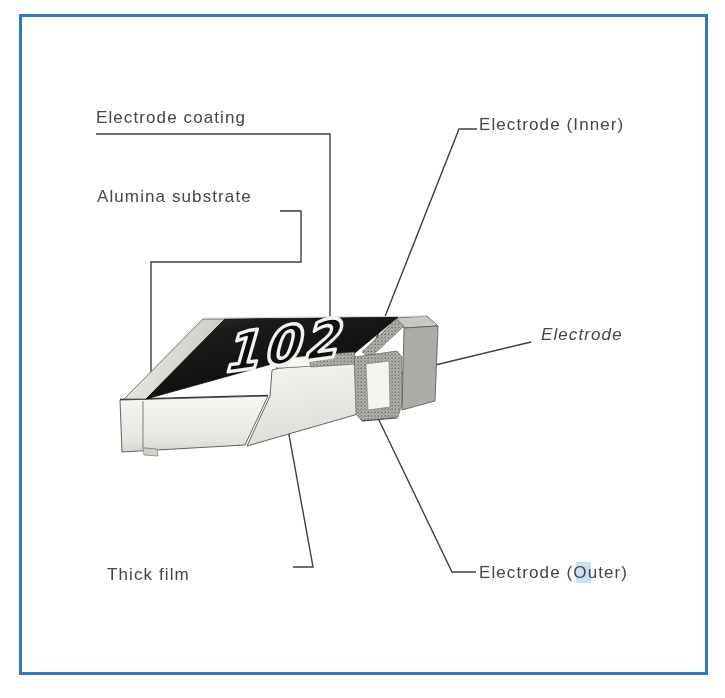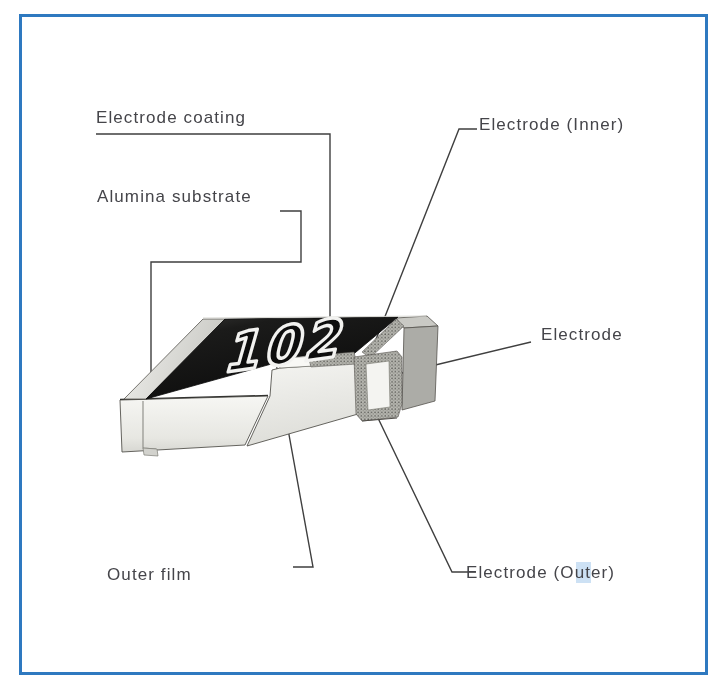--- a/index.html
+++ b/index.html
@@ -9,21 +9,21 @@
   }
   #frame{
     position:absolute;left:19px;top:14px;width:689px;height:661px;
     border:3px solid #2e79c0;background:#ffffff;box-sizing:border-box;
   }
   .art{position:absolute;left:0;top:0;width:725px;height:698px;}
   .lbl{
     position:absolute;color:#45454a;font-size:17px;letter-spacing:1.1px;
     white-space:nowrap;line-height:26px;
   }
-  .lbl2{line-height:26px;}
+  .lbl2{line-height:26px;font-style:italic;}
   .artifact{
     position:absolute;left:576px;top:562px;width:15px;height:21px;
     background:#bcd7f0;opacity:.75;
   }
   .lbl{z-index:3;}
 </style>
 </head>
 <body>
 
 <div id="stage">
@@ -109,19 +109,19 @@
   <div class="lbl" style="left:96px;top:105px">Electrode coating</div>
 
   <div class="lbl" style="left:97px;top:184px">Alumina substrate</div>
 
   <div class="lbl" style="left:479px;top:112px">Electrode (Inner)</div>
 
   <div class="lbl lbl2" style="left:541px;top:322px">
     <div>Electrode</div>
   </div>
 
-  <div class="lbl" style="left:466px;top:560px">Electrode (Outer)</div>
+  <div class="lbl" style="left:479px;top:560px">Electrode (Outer)</div>
 
   <div class="lbl" style="left:107px;top:561px;line-height:27px">
-    <div>Outer film</div>
+    <div>Thick film</div>
   </div>
 
 </div>
 
 </body></html>

